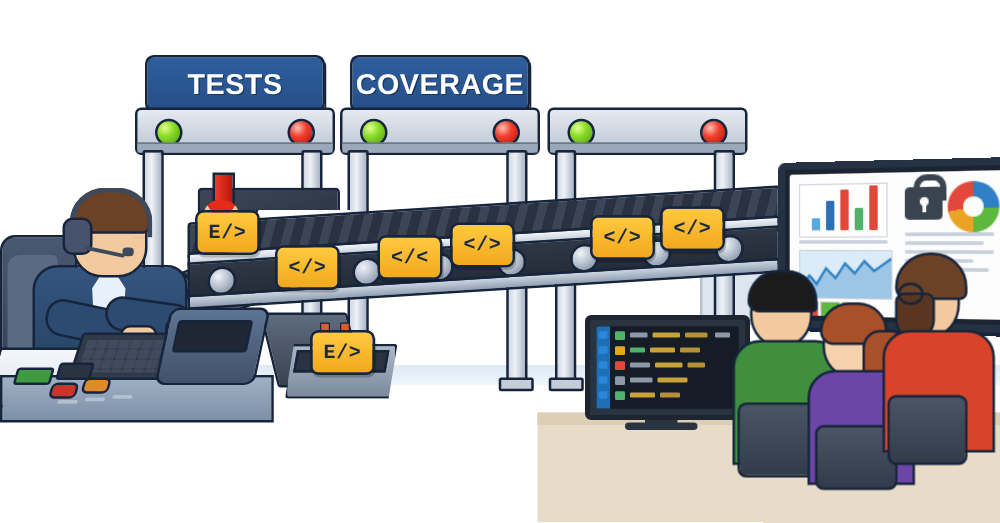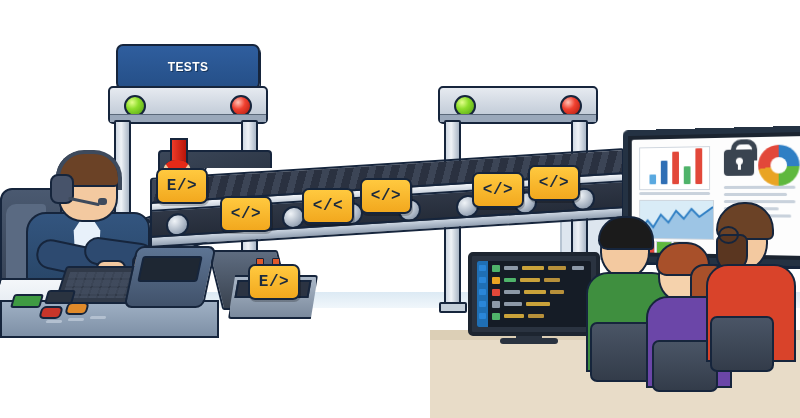--- a/index.html
+++ b/index.html
@@ -15,21 +15,21 @@
   
   .gate{position:absolute;}
   .gate .sign{
     position:absolute;left:8px;top:0;width:140px;height:42px;
     background:linear-gradient(180deg,#2f5e9e,#254f87);
     border:2.5px solid #16253c;border-radius:7px;
     display:flex;align-items:center;justify-content:center;
     box-shadow:1px 2px 0 #16253c;
   }
   .gate .sign span{
-    color:#ffffff;font-weight:bold;font-size:12px;letter-spacing:.4px;
+    color:#ffffff;font-weight:bold;font-size:23px;letter-spacing:.4px;
     text-shadow:1px 1px 0 #16355c;white-space:nowrap;
   }
   .gate .crossbar{
     position:absolute;left:0;top:42px;width:156px;height:34px;
     background:linear-gradient(180deg,#e6eaf0,#b9c4d2);
     border:2.5px solid #16253c;border-radius:5px;
   }
   .gate .crossbar:after{
     content:"";position:absolute;left:0;right:0;bottom:0;height:7px;
     background:#9aa8ba;border-top:1px solid #5a6879;
@@ -213,20 +213,33 @@
     <div class="crossbar">
       <div class="lamp green"></div>
       <div class="lamp red"></div>
     </div>
     <div class="leg l" style="height:184px;"></div>
     <div class="leg r" style="height:184px;"></div>
     <div class="foot" style="left:1px;top:258px;"></div>
     <div class="foot" style="right:1px;top:258px;"></div>
   </div>
 
+  <div class="gate" style="left:272px;top:44px;width:156px;height:240px;">
+    <div class="sign">
+      <span>COVERAGE</span>
+    </div>
+    <div class="crossbar">
+      <div class="lamp green"></div>
+      <div class="lamp red"></div>
+    </div>
+    <div class="leg l" style="height:184px;"></div>
+    <div class="leg r" style="height:184px;"></div>
+    <div class="foot" style="left:1px;top:258px;"></div>
+    <div class="foot" style="right:1px;top:258px;"></div>
+  </div>
 
   <div class="gate" style="left:438px;top:44px;width:156px;height:240px;">
     <div class="crossbar">
       <div class="lamp green"></div>
       <div class="lamp red"></div>
     </div>
     <div class="leg l" style="height:184px;"></div>
     <div class="leg r" style="height:184px;"></div>
     <div class="foot" style="left:1px;top:258px;"></div>
     <div class="foot" style="right:1px;top:258px;"></div>

